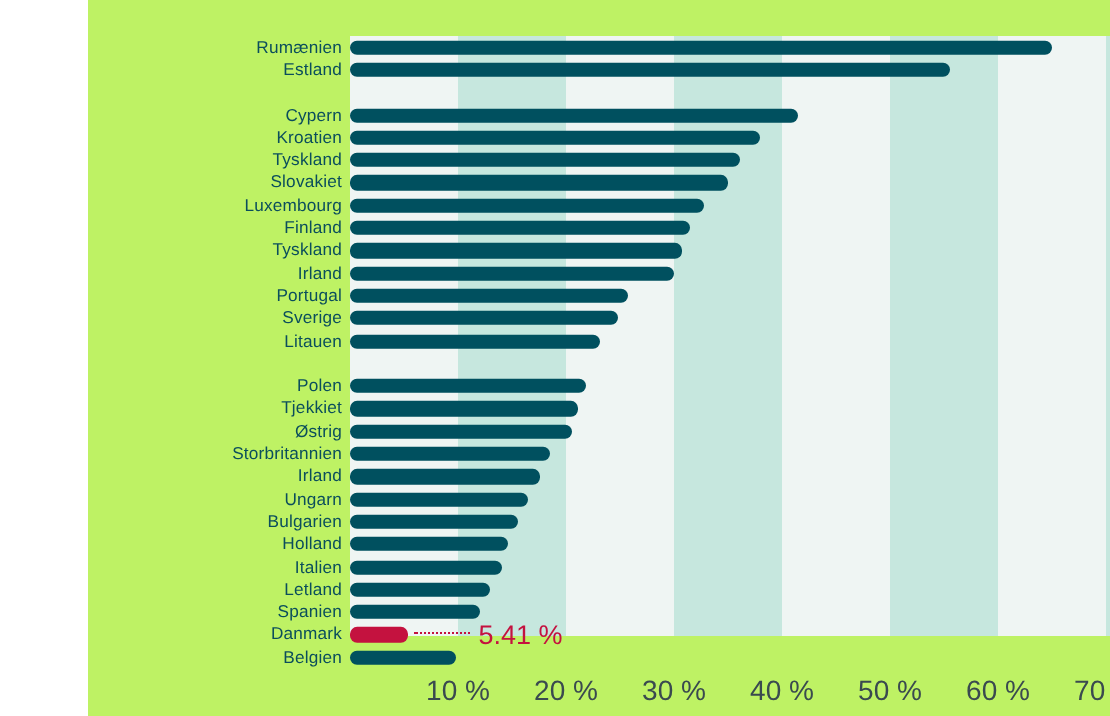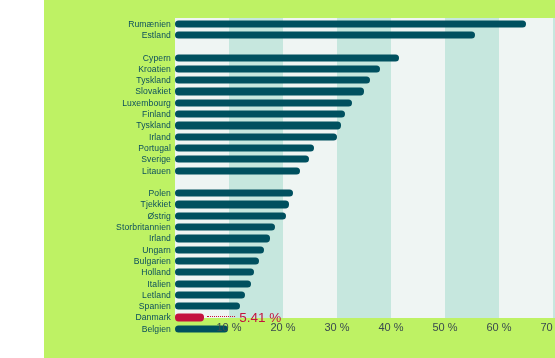--- a/index.html
+++ b/index.html
@@ -103,23 +103,23 @@
   
   #axis {
     position: absolute;
     left: 0;
     top: 322px;
     width: 555px;
     height: 20px;
   }
   .tick-label {
     position: absolute;
-    top: 0;
+    top: 16px;
     transform: translateX(-50%);
-    font-size: 11px;
+    font-size: 14px;
     color: #3a4a4f;
     white-space: nowrap;
     line-height: 1;
   }
 </style>
 </head>
 <body>
 
 <div id="chart-root">
 

